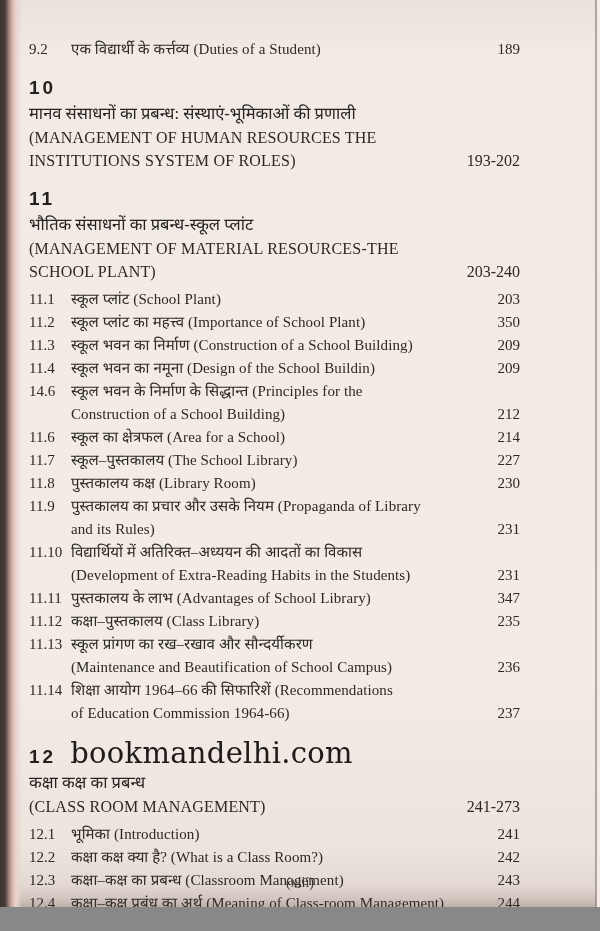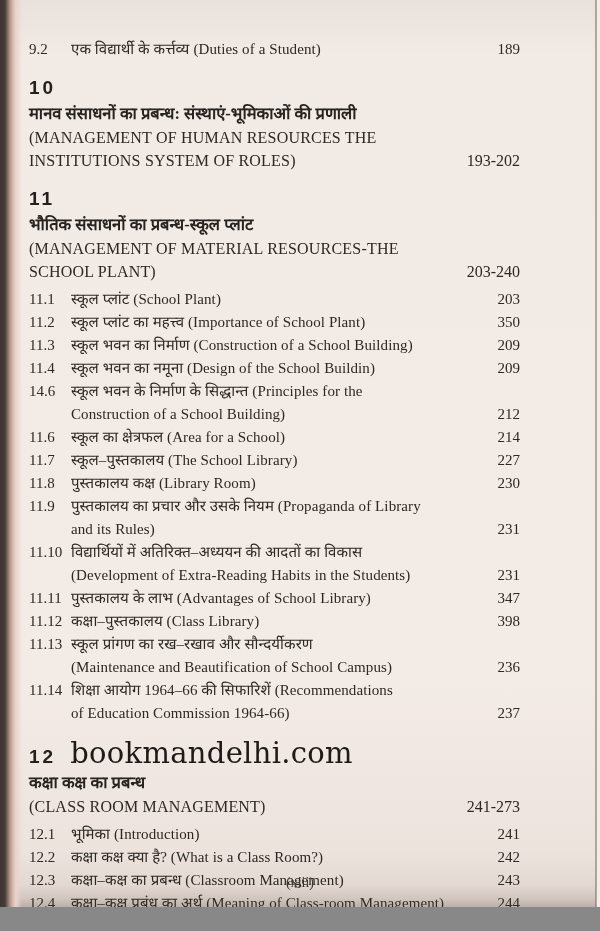--- a/index.html
+++ b/index.html
@@ -32,21 +32,21 @@
   .row .pg  { flex:none; min-width:56px; text-align:right; }
 
   .chapter { margin-top:13px; }
   .chapter.ch-12 { }
   .entries-group { margin-top:5px; }
   .ch-num-row { display:flex; align-items:baseline; }
   .ch-num {
     font-family:"Liberation Sans","DejaVu Sans",sans-serif;
     font-weight:700; font-size:19px; letter-spacing:3px; line-height:27px; color:#23201d;
   }
-  .ch-hindi { font-weight:700; font-size:16.5px; line-height:25px; color:#262320; }
+  .ch-hindi { font-weight:400; font-size:16.5px; line-height:25px; color:#262320; }
   .row.eng { line-height:23px; font-size:16px; }
   .row.eng .txt { letter-spacing:0.2px; white-space:nowrap; }
   .watermark {
     font-family:"DejaVu Serif","Liberation Serif",serif;
     font-weight:400; font-size:29px; line-height:30px; margin-left:14px;
     letter-spacing:0.3px; color:#1d1a18;
   }
   .footer {
     position:absolute; left:0; right:0; bottom:16px; z-index:1;
     text-align:center; font-size:14px; color:#3a3531;
@@ -164,21 +164,21 @@
           <span class="pg">231</span>
         </div>
         <div class="row">
           <span class="num">11.11</span>
           <span class="txt">पुस्तकालय के लाभ (Advantages of School Library)</span>
           <span class="pg">347</span>
         </div>
         <div class="row">
           <span class="num">11.12</span>
           <span class="txt">कक्षा–पुस्तकालय (Class Library)</span>
-          <span class="pg">398</span>
+          <span class="pg">235</span>
         </div>
         <div class="row">
           <span class="num">11.13</span>
           <span class="txt">स्कूल प्रांगण का रख–रखाव और सौन्दर्यीकरण</span>
           <span class="pg"></span>
         </div>
         <div class="row">
           <span class="num"></span>
           <span class="txt">(Maintenance and Beautification of School Campus)</span>
           <span class="pg">236</span>

